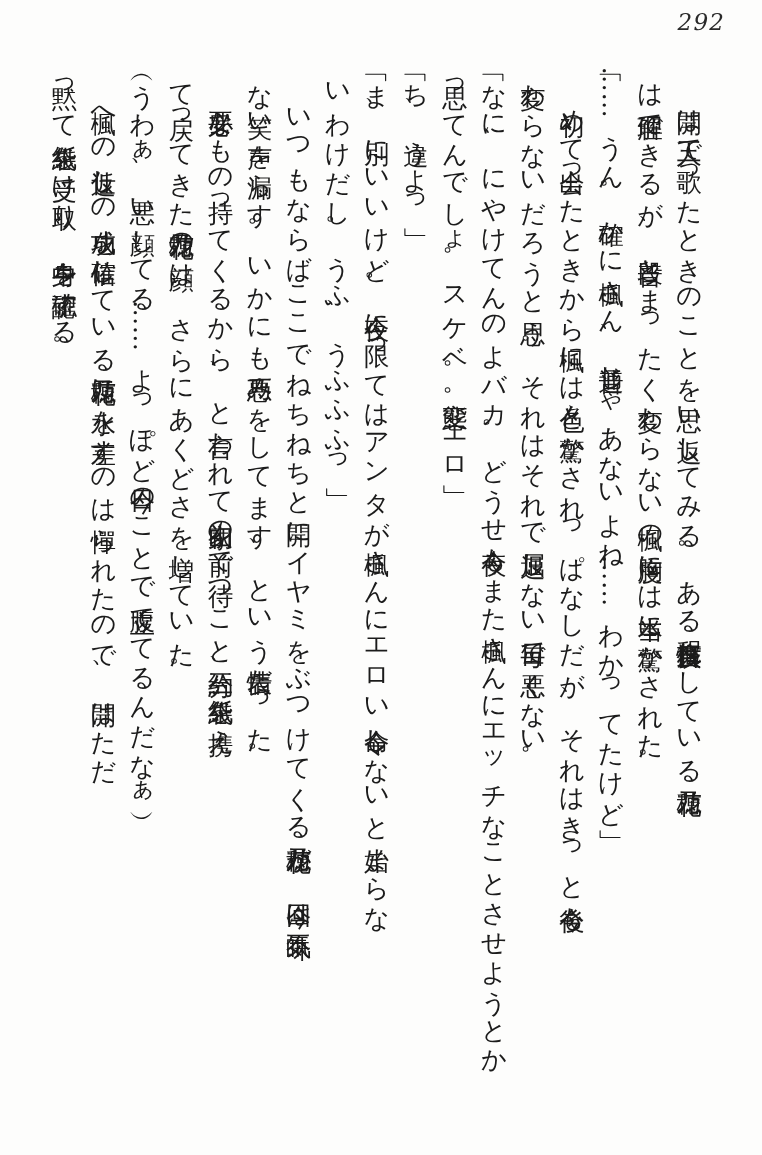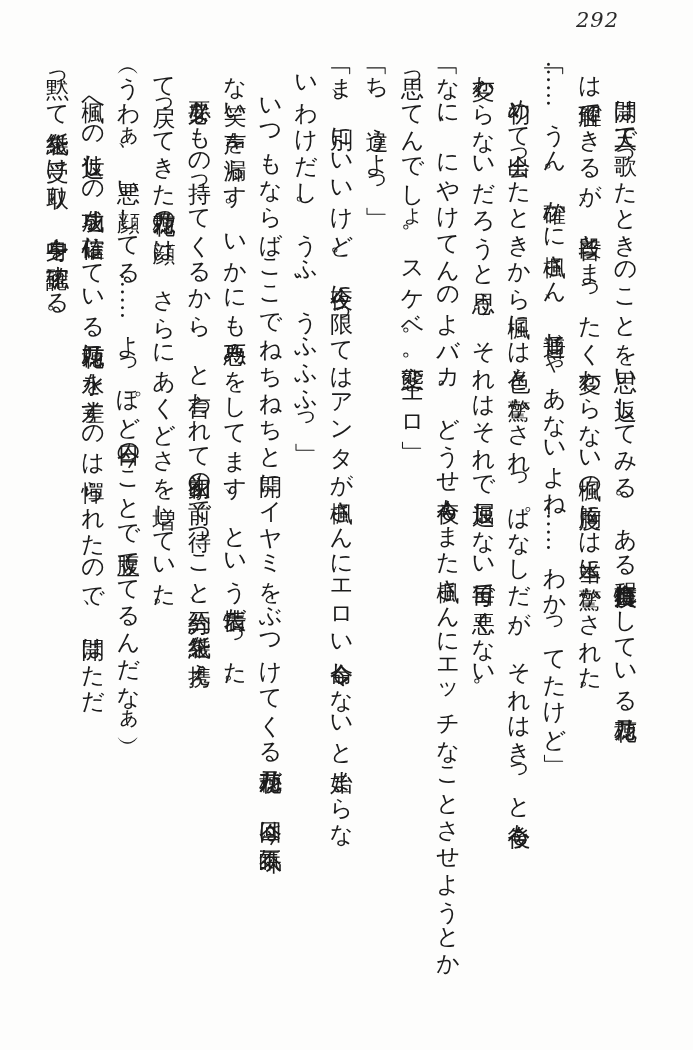--- a/index.html
+++ b/index.html
@@ -14,21 +14,21 @@
     overflow: hidden;
     font-family: "DejaVu Serif", "Liberation Serif", serif;
   }
   .page {
     position: absolute;
     inset: 0;
   }
   .page-number {
     position: absolute;
     top: 8px;
-    left: 576px;
+    left: 616px;
     font-size: 21px;
     font-style: italic;
     letter-spacing: 1px;
     color: #2a2a2a;
   }
   .text-block {
     position: absolute;
     top: 60px;
     right: 50px;
     width: 615px;

